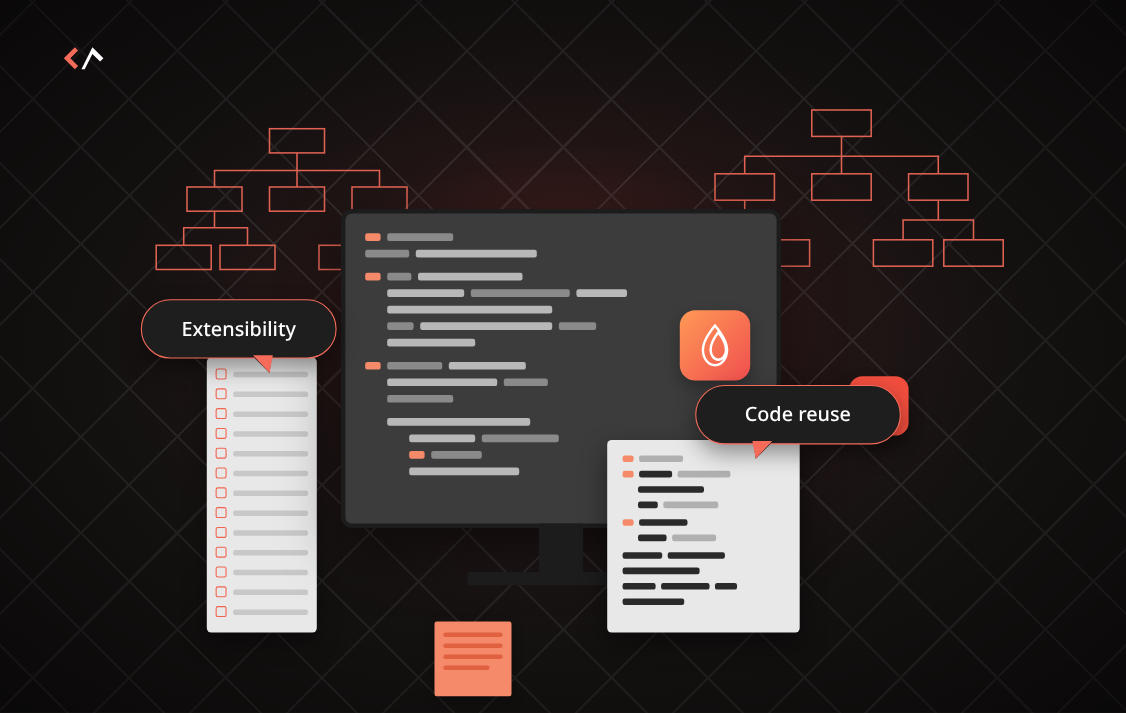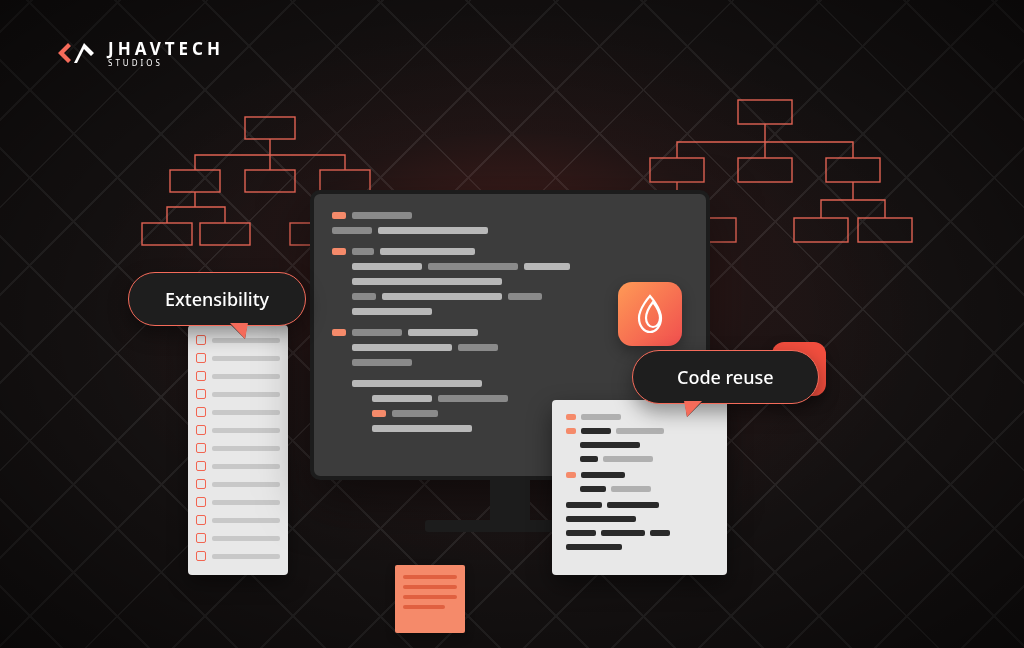--- a/index.html
+++ b/index.html
@@ -60,24 +60,20 @@
 <div class="bg-pattern"></div>
 <div class="vignette"></div>
 
 <div class="logo">
   <span class="logo-mark">
     <svg width="44" height="30" viewBox="0 0 44 30">
         <path d="M4 15 L14 5 L17 8 L10 15 L17 22 L14 25 Z" fill="#f56b5a"></path>
         <path d="M20 25 L30 5 L40 15 L37 18 L30 11 L23 25 Z" fill="#fff"></path>
       </svg>
   </span>
-  <span class="logo-text">
-    <span class="main">JHAVTECH</span>
-    <span class="sub">STUDIOS</span>
-  </span>
 </div>
 
 <svg class="tree left" viewBox="0 0 260 140">
   <g fill="none" stroke="#f56b5a" stroke-width="1.4">
     <rect x="105" y="2" width="50" height="22"></rect>
     <rect x="30" y="55" width="50" height="22"></rect>
     <rect x="105" y="55" width="50" height="22"></rect>
     <rect x="180" y="55" width="50" height="22"></rect>
     <rect x="2" y="108" width="50" height="22"></rect>
     <rect x="60" y="108" width="50" height="22"></rect>

